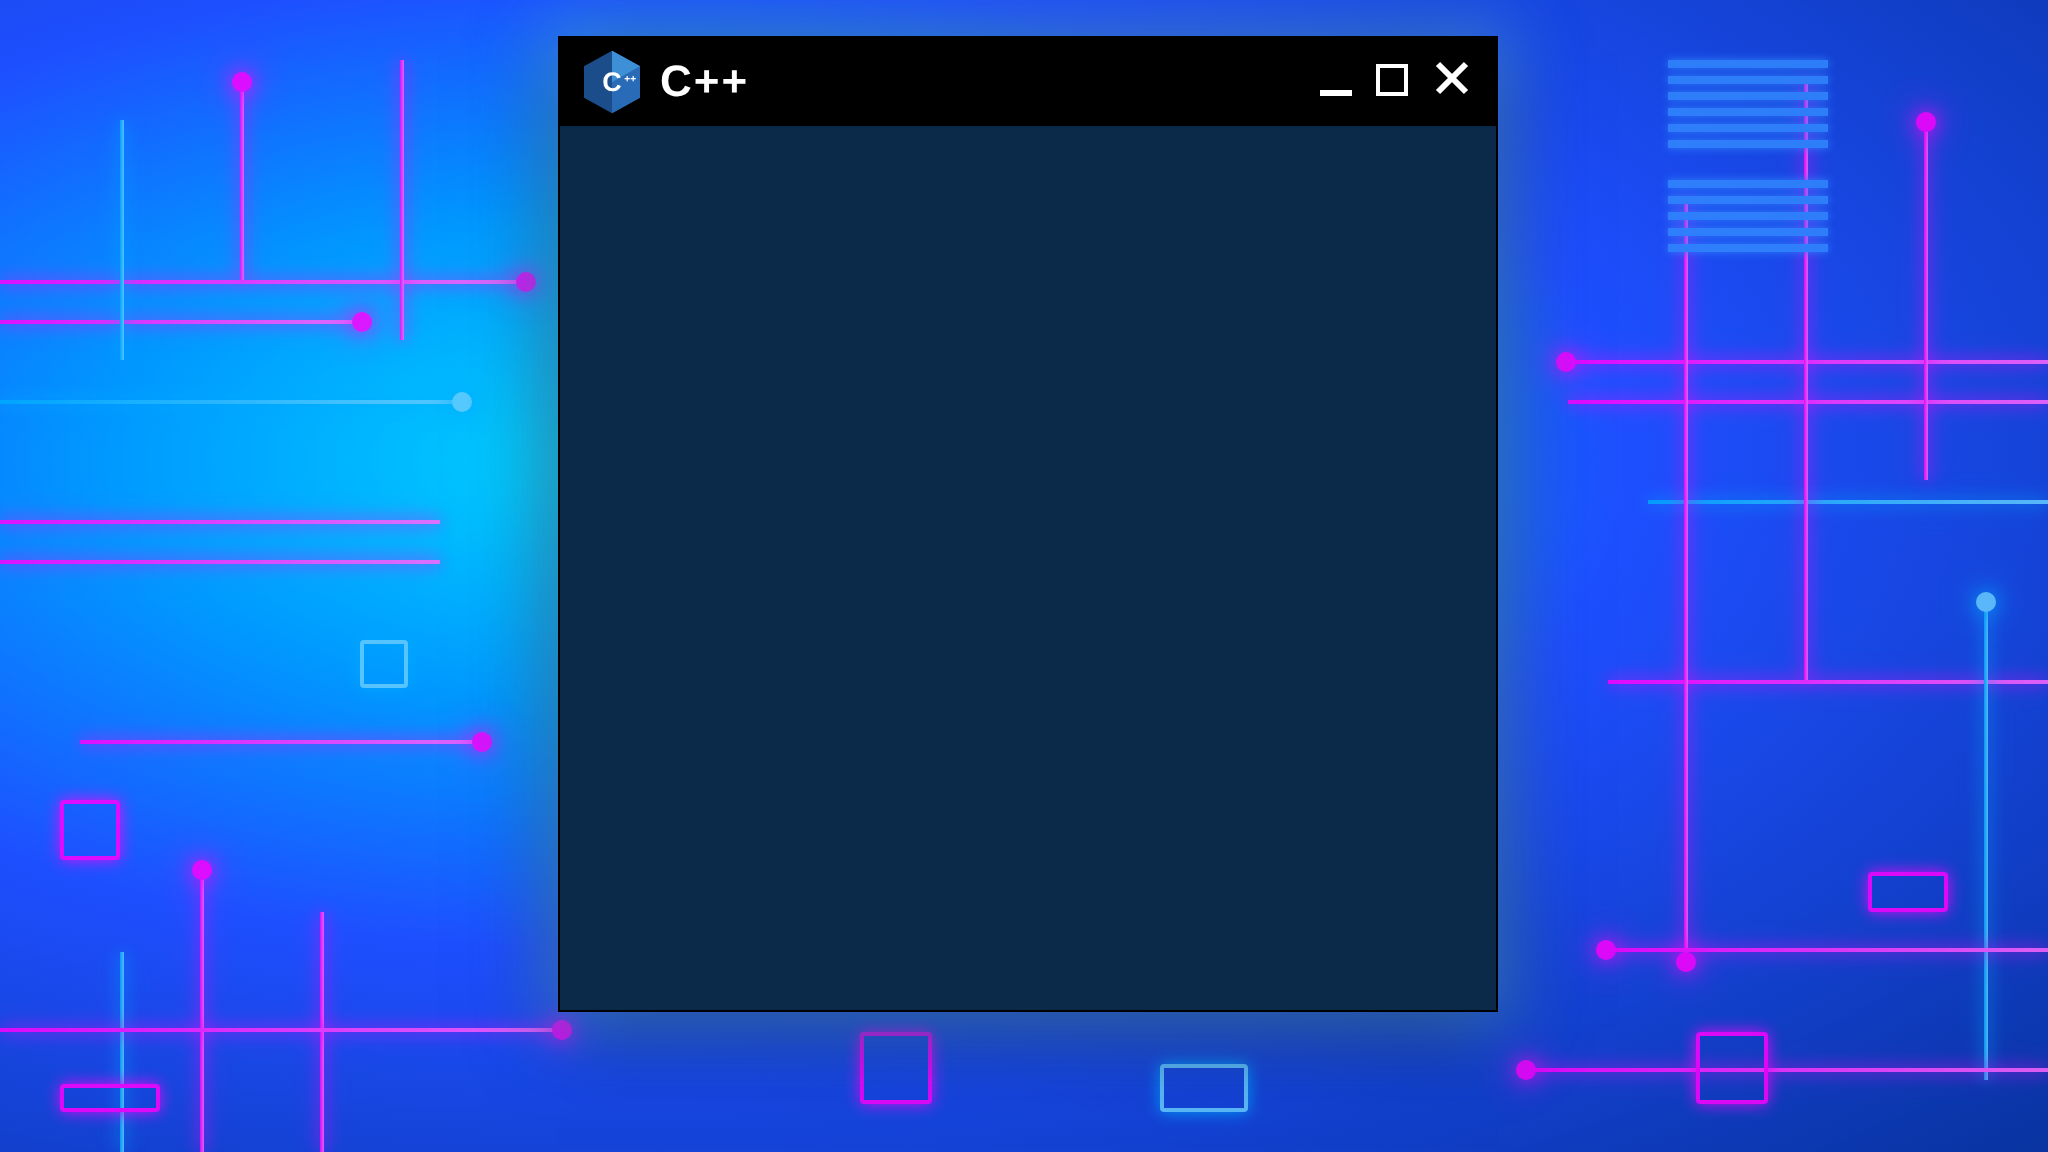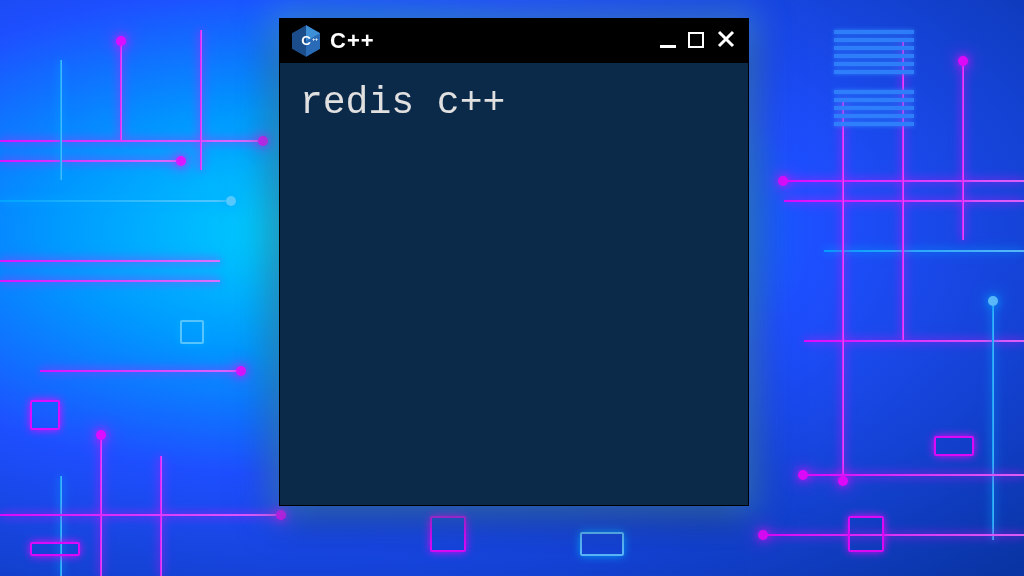--- a/index.html
+++ b/index.html
@@ -212,16 +212,13 @@
     <div class="window-controls">
       <span><span class="ctrl-min"></span></span>
       <span><span class="ctrl-max"></span></span>
       <span class="ctrl-close">
         <svg viewBox="0 0 20 20">
             <path d="M3 3 L17 17 M17 3 L3 17" stroke="#fff" stroke-width="3" fill="none"></path>
           </svg>
       </span>
     </div>
   </div>
-  <div class="terminal-body">
-    <div class="terminal-text">redis c++</div>
-  </div>
 </div>
 
 </body></html>

